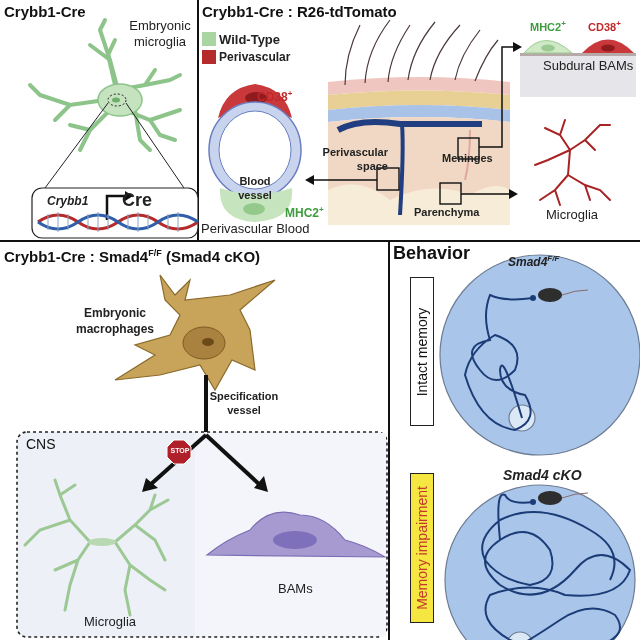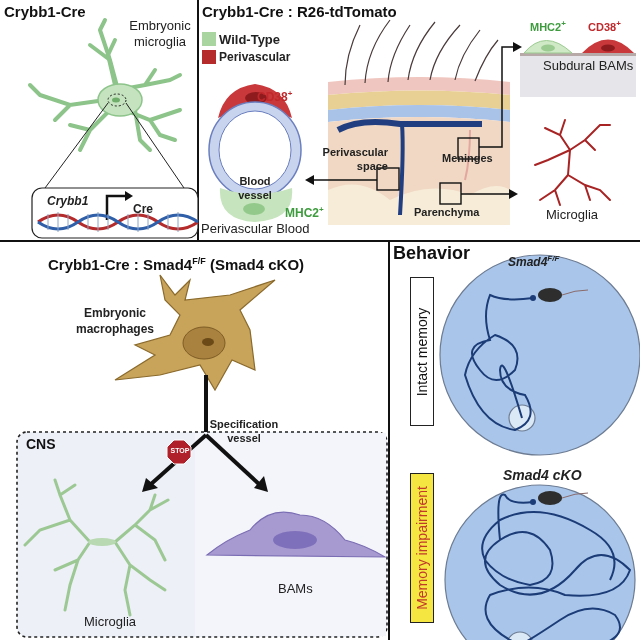--- a/index.html
+++ b/index.html
@@ -57,21 +57,21 @@
         <line x1="98" y1="212" x2="98" y2="232"></line>
         <line x1="108" y1="214" x2="108" y2="230"></line>
       <line x1="128" y1="214" x2="128" y2="230"></line>
         <line x1="138" y1="212" x2="138" y2="232"></line>
         <line x1="148" y1="214" x2="148" y2="230"></line>
       <line x1="168" y1="214" x2="168" y2="230"></line>
         <line x1="178" y1="212" x2="178" y2="232"></line>
     </g>
   </svg>
   <div class="abs sm" style="left:47px;top:194px;font-style:italic;font-size:12px;">Crybb1</div>
-  <div class="abs sm" style="left:133px;top:190px;font-size:12px;margin-top:12px;">Cre</div>
+  <div class="abs sm" style="left:122px;top:190px;font-size:18px;">Cre</div>
 </div>
 
 <div>
   <div class="abs title" style="left:202px;top:3px;">Crybb1-Cre : R26-tdTomato</div>
   <div class="abs" style="left:202px;top:30px;">
     <div style="display:flex;align-items:center;height:18px;">
       <span style="width:14px;height:14px;background:#a8d5a0;display:inline-block;margin-right:3px;"></span>
       <span class="sm" style="font-size:13px;">Wild-Type</span>
     </div>
     <div style="display:flex;align-items:center;height:18px;">
@@ -149,21 +149,21 @@
   </div>
   <div class="abs sm" style="left:442px;top:152px;">Meninges</div>
   <div class="abs sm" style="left:414px;top:206px;">Parenchyma</div>
   <div class="abs sm" style="left:530px;top:19px;color:#3e9c3e;"><span>MHC2</span><span class="sup">+</span></div>
   <div class="abs sm" style="left:588px;top:19px;color:#c0282b;"><span>CD38</span><span class="sup">+</span></div>
   <div class="abs lbl" style="left:543px;top:58px;">Subdural BAMs</div>
   <div class="abs lbl" style="left:546px;top:207px;">Microglia</div>
 </div>
 
 <div>
-  <div class="abs title" style="left:4px;top:256px;margin-left:44px;"><span>Crybb1-Cre : Smad4</span><span class="sup" style="font-size:9px;">F/F</span><span> (Smad4 cKO)</span></div>
+  <div class="abs title" style="left:4px;top:248px;"><span>Crybb1-Cre : Smad4</span><span class="sup" style="font-size:9px;">F/F</span><span> (Smad4 cKO)</span></div>
 
   <svg width="390" height="400" style="left:0;top:240px;">
     <path d="M160 35 L175 55 L190 40 L185 60 L230 55 L275 40 L240 70 L250 90 L255 130 L232 120 L215 150 L200 125 L160 135 L115 140 L155 115 L135 105 L170 95 L180 75 L165 60 Z" fill="#c8a35a" stroke="#8a6a2c" stroke-width="1.2"></path>
     <ellipse cx="204" cy="103" rx="21" ry="16" fill="#a98240" stroke="#7d5c24"></ellipse>
     <ellipse cx="208" cy="102" rx="6" ry="4" fill="#6b4a18"></ellipse>
     <line x1="206" y1="135" x2="206" y2="195" stroke="#111" stroke-width="4"></line>
 
     <rect x="17" y="192" width="370" height="205" rx="10" fill="#eef0f8" stroke="#222" stroke-width="1.6" stroke-dasharray="3,3"></rect>
     <rect x="195" y="193" width="191" height="203" fill="#f4f5fa"></rect>
 
@@ -183,25 +183,25 @@
     <ellipse cx="102" cy="302" rx="14" ry="4" fill="#b9d9b2"></ellipse>
 
     <path d="M207 315 Q225 300 250 290 Q270 265 300 275 Q325 275 345 300 Q365 305 385 317 Z" fill="#a79ad0" stroke="#7b6db3" stroke-width="1.2"></path>
     <ellipse cx="295" cy="300" rx="22" ry="9" fill="#7f70bb"></ellipse>
   </svg>
 
   <div class="abs sm" style="left:70px;top:305px;width:90px;text-align:center;font-size:12px;line-height:16px;">
     <div>Embryonic</div>
     <div>macrophages</div>
   </div>
-  <div class="abs sm" style="left:208px;top:417px;width:72px;text-align:center;font-size:11px;line-height:14px;">
+  <div class="abs sm" style="left:208px;top:389px;width:72px;text-align:center;font-size:11px;line-height:14px;">
     <div>Specification</div>
     <div>vessel</div>
   </div>
-  <div class="abs" style="left:26px;top:436px;font-weight:bold;font-size:14px;">CNS</div>
+  <div class="abs" style="left:26px;top:436px;font-weight:normal;font-size:14px;">CNS</div>
   <div class="abs" style="left:168px;top:447px;font-size:7px;font-weight:bold;color:#fff;width:24px;text-align:center;">STOP</div>
   <div class="abs lbl" style="left:84px;top:614px;">Microglia</div>
   <div class="abs lbl" style="left:278px;top:581px;">BAMs</div>
 </div>
 
 <div>
   <div class="abs" style="left:393px;top:243px;font-weight:bold;font-size:18px;">Behavior</div>
 
   <div class="vert-box" style="left:410px;top:277px;width:22px;height:147px;background:#fff;">
     <span>Intact memory</span>

